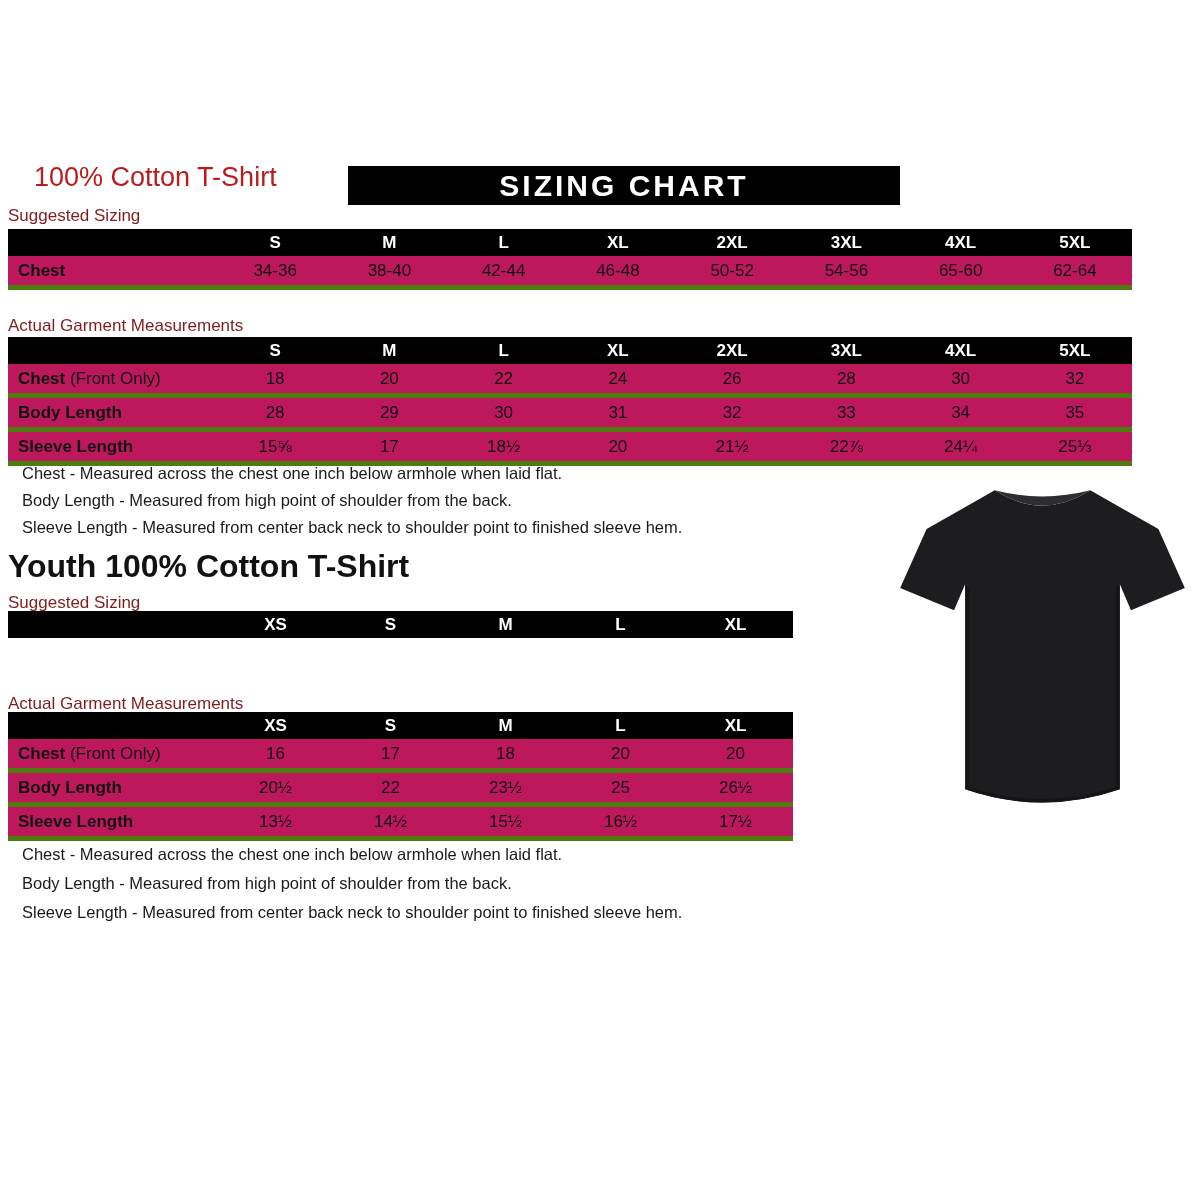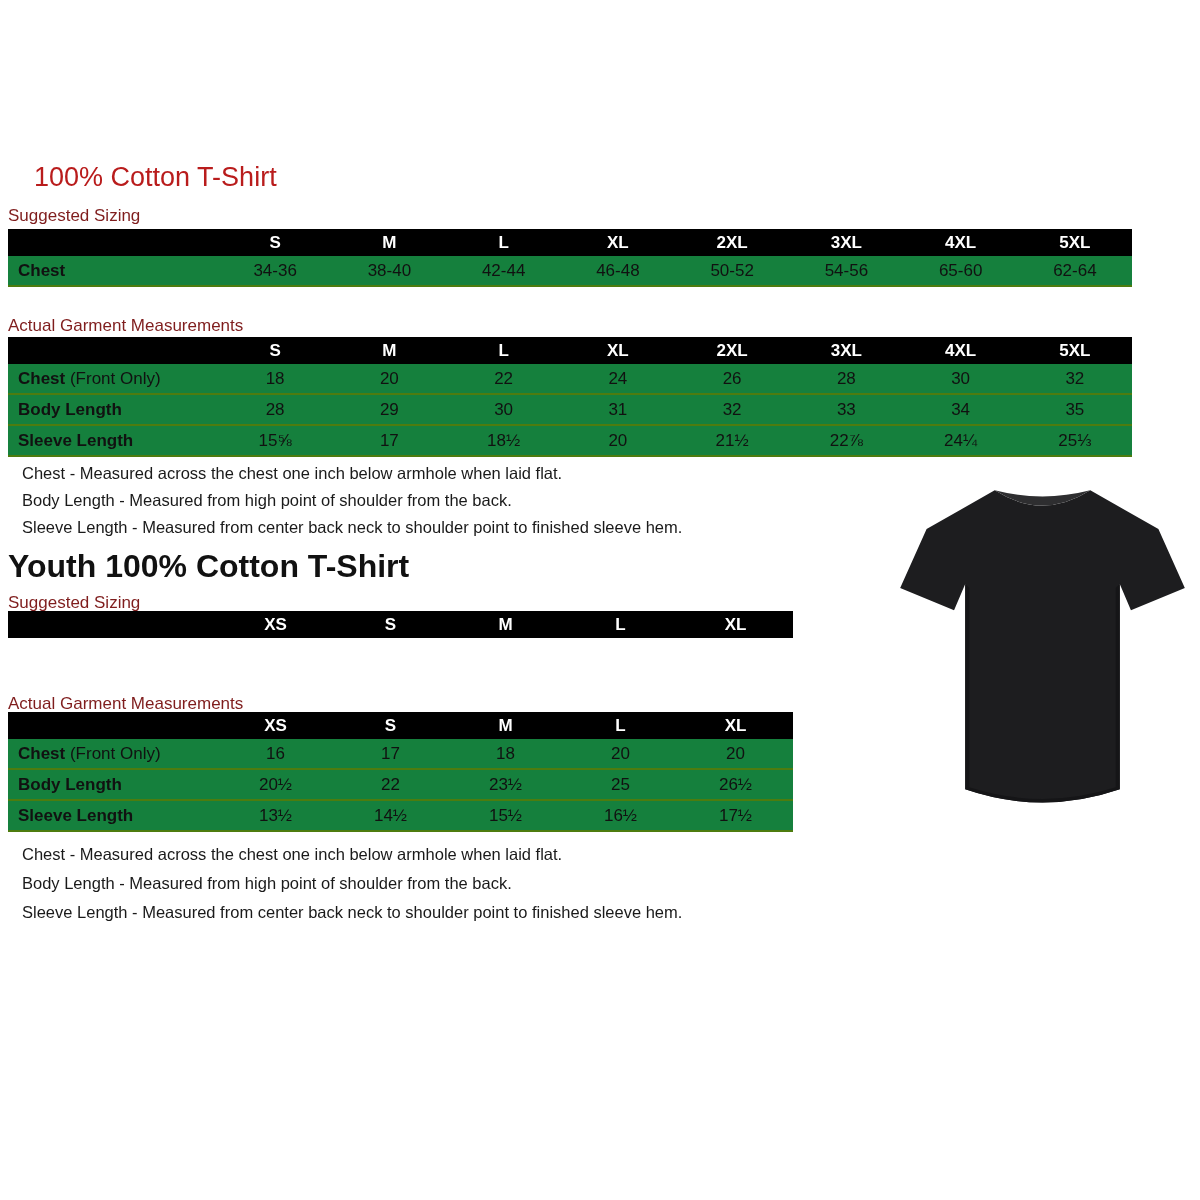--- a/index.html
+++ b/index.html
@@ -21,22 +21,22 @@
     left: 348px; top: 166px; width: 552px; height: 39px;
     background: #000; color: #fff;
     display: flex; align-items: center; justify-content: center;
     font-size: 30px; font-weight: 700; letter-spacing: 3px;
   }
   .section-label { font-size: 17px; color: #7f1d1d; }
   .sizing-table { position: absolute; }
   .trow {
     display: flex; align-items: center;
     height: 29px;
-    border-bottom: 2px solid #4d7c0f;
-    background: #15803d;
+    border-bottom: 5px solid #4d7c0f;
+    background: #be185d;
   }
   .trow.thead {
     background: #000; color: #fff;
     font-weight: 700; height: 27px;
     border-bottom: none;
   }
   .tcell { flex: 1 1 0; text-align: center; font-size: 17px; }
   .tcell.label { flex: 0 0 200px; text-align: left; padding-left: 10px; }
   .tcell.label b { font-weight: 700; }
   .notes div { font-size: 16.5px; color: #1a1a1a; margin-left: 8px; }
@@ -44,20 +44,21 @@
   #youth-notes div { line-height: 29px; }
   #youth-title { left: 8px; top: 548px; font-size: 32px; font-weight: 700; }
   #tshirt { left: 890px; top: 466px; }
 </style>
 </head>
 <body>
 
 <div id="canvas">
 
   <div id="page-title" class="abs">100% Cotton T-Shirt</div>
+  <div id="banner" class="abs">SIZING CHART</div>
 
   <div class="abs section-label" style="left:8px; top:206px;">Suggested Sizing</div>
   <div class="sizing-table" style="left:8px; top:229px; width:1124px;">
       <div class="trow thead">
         <div class="tcell label"></div>
         <div class="tcell">S</div>
         <div class="tcell">M</div>
         <div class="tcell">L</div>
         <div class="tcell">XL</div>
         <div class="tcell">2XL</div>

